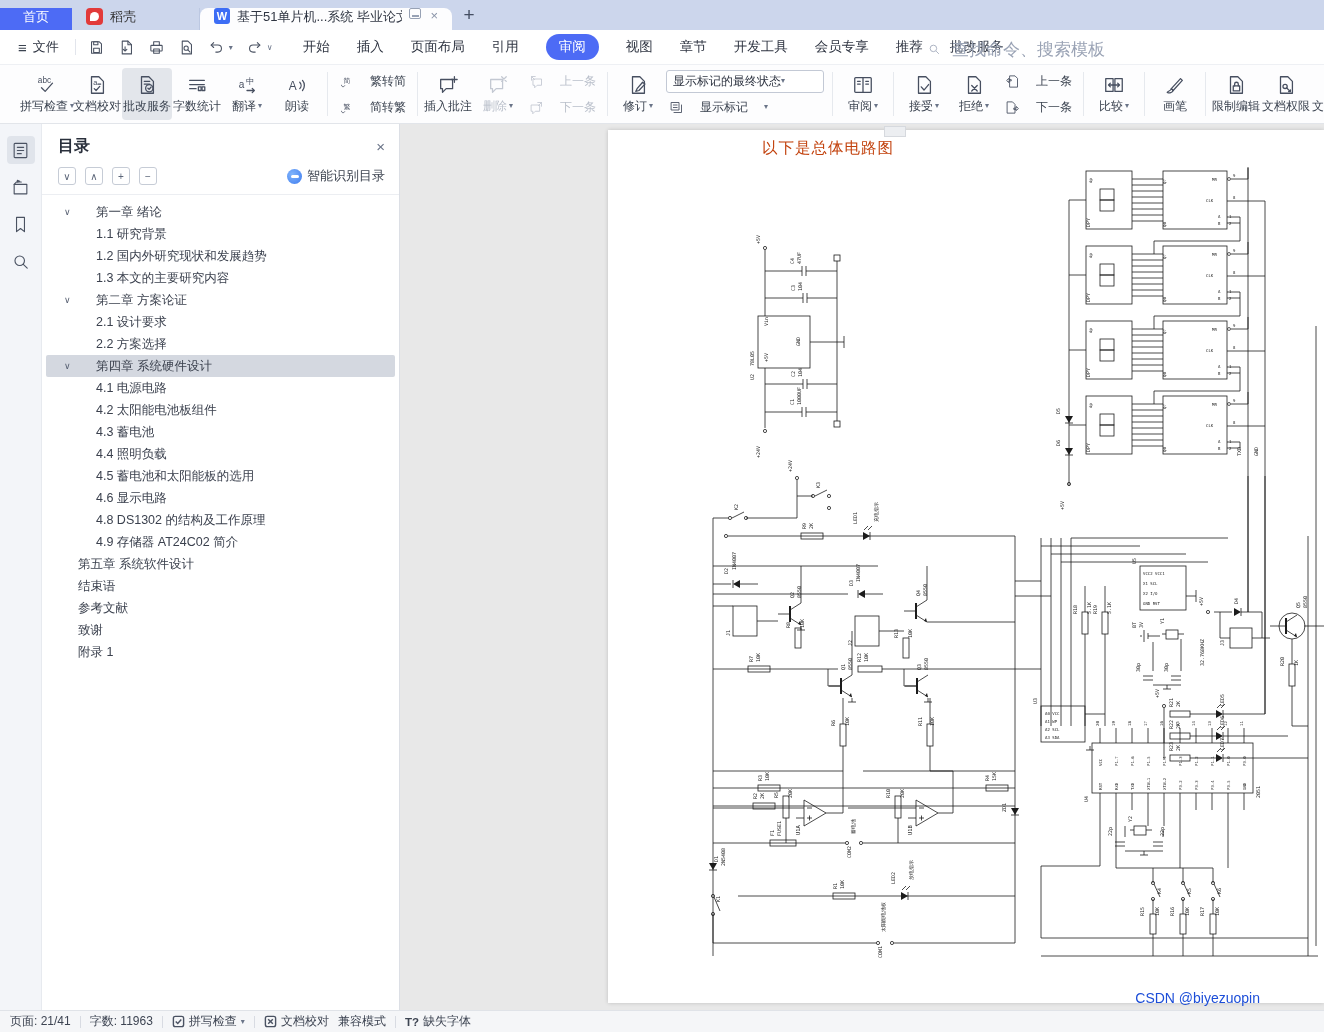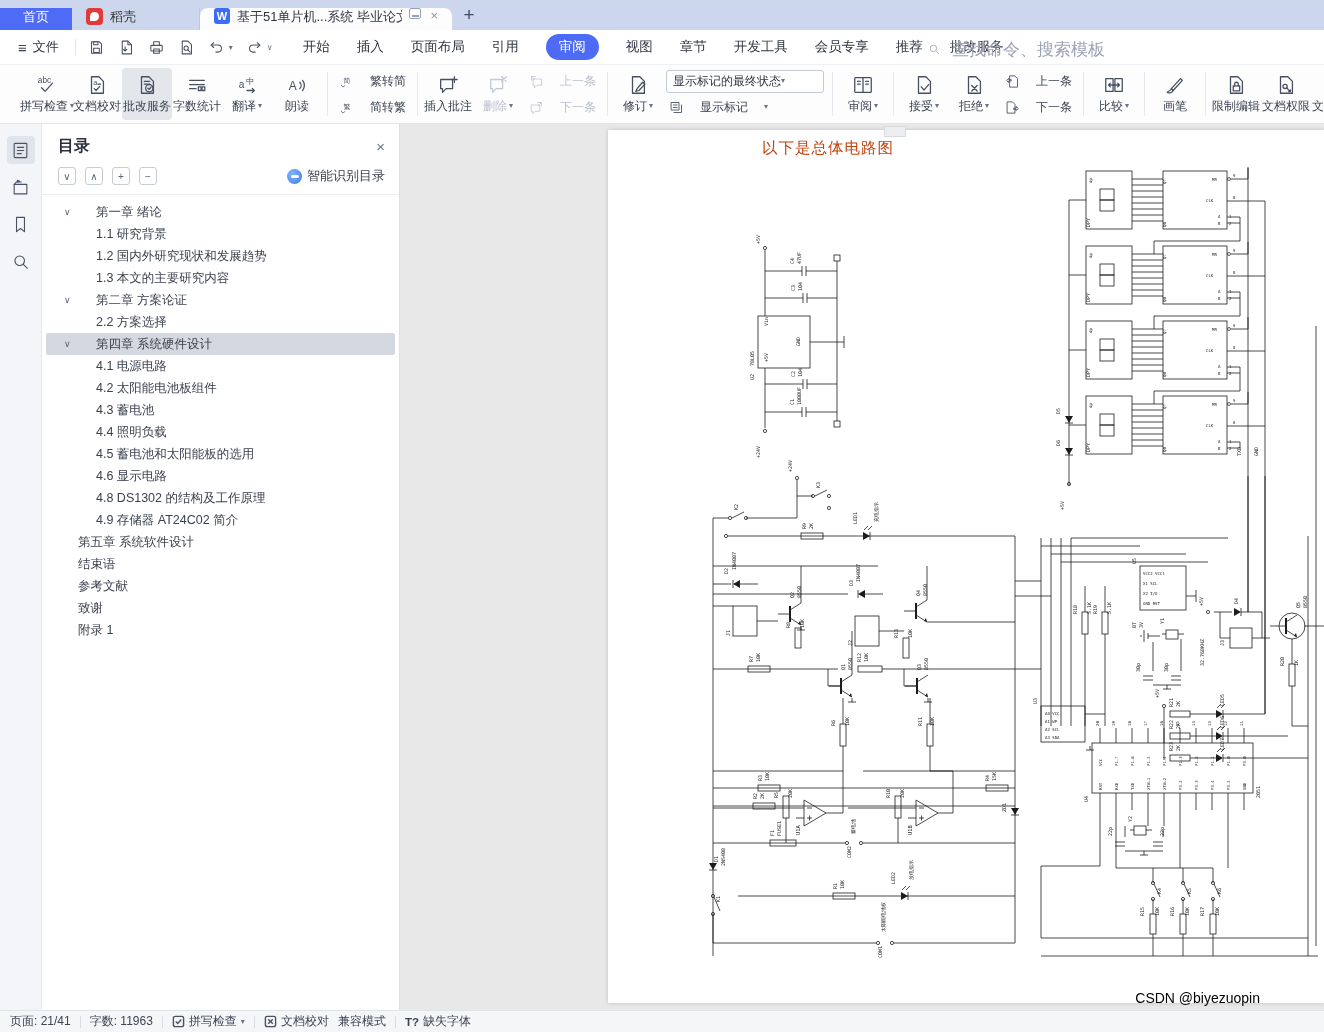--- a/index.html
+++ b/index.html
@@ -73,21 +73,21 @@
   .toc-row .chev{width:12px;font-size:9px;color:#555e70;margin-left:18px;flex:none}
   .toc-row.lvl1 .label{margin-left:20px}
   .toc-row.lvl1.nochev .label{margin-left:32px}
   .toc-row.lvl2 .label{margin-left:50px}
   .toc-row.sel{background:#d4d8e0}
 
   .docarea{flex:1;background:#e8e8e8;position:relative;overflow:hidden}
   .page{position:absolute;left:208px;top:6px;width:716px;height:873px;background:#fff;box-shadow:0 0 4px rgba(0,0,0,.18)}
   .page-notch{position:absolute;left:276px;top:-4px;width:22px;height:11px;background:#eceef1;border:1px solid #d6d9de}
   .page-title{position:absolute;left:154px;top:8px;font-size:15.5px;color:#c2410c;letter-spacing:1px}
-  .watermark{position:absolute;right:64px;bottom:4px;font-size:14px;color:#000000}
+  .watermark{position:absolute;right:64px;bottom:4px;font-size:14px;color:#1d4ed8}
 
   
   .statusbar{height:22px;background:#f5f6f8;border-top:1px solid #e0e3e8;display:flex;align-items:center;padding:0 10px;font-size:12px;color:#3d4452;gap:9px}
   .sdiv{width:1px;height:12px;background:#d8dbe2}
   .sitem{display:flex;align-items:center;gap:4px}
   .sitem svg{width:13px;height:13px;stroke:#4a5262;fill:none;stroke-width:1.5}
   .tq{font-weight:bold;font-size:11.5px;color:#3d4452}
 </style>
 </head>
 <body>
@@ -471,20 +471,23 @@
           </div>
           <div class="toc-row lvl2">
             <span class="label">1.2 国内外研究现状和发展趋势</span>
           </div>
           <div class="toc-row lvl2">
             <span class="label">1.3 本文的主要研究内容</span>
           </div>
           <div class="toc-row lvl1">
             <span class="chev">∨</span>
             <span class="label">第二章 方案论证</span>
+          </div>
+          <div class="toc-row lvl2">
+            <span class="label">2.1 设计要求</span>
           </div>
           <div class="toc-row lvl2">
             <span class="label">2.2 方案选择</span>
           </div>
           <div class="toc-row lvl1 sel">
             <span class="chev">∨</span>
             <span class="label">第四章 系统硬件设计</span>
           </div>
           <div class="toc-row lvl2">
             <span class="label">4.1 电源电路</span>

